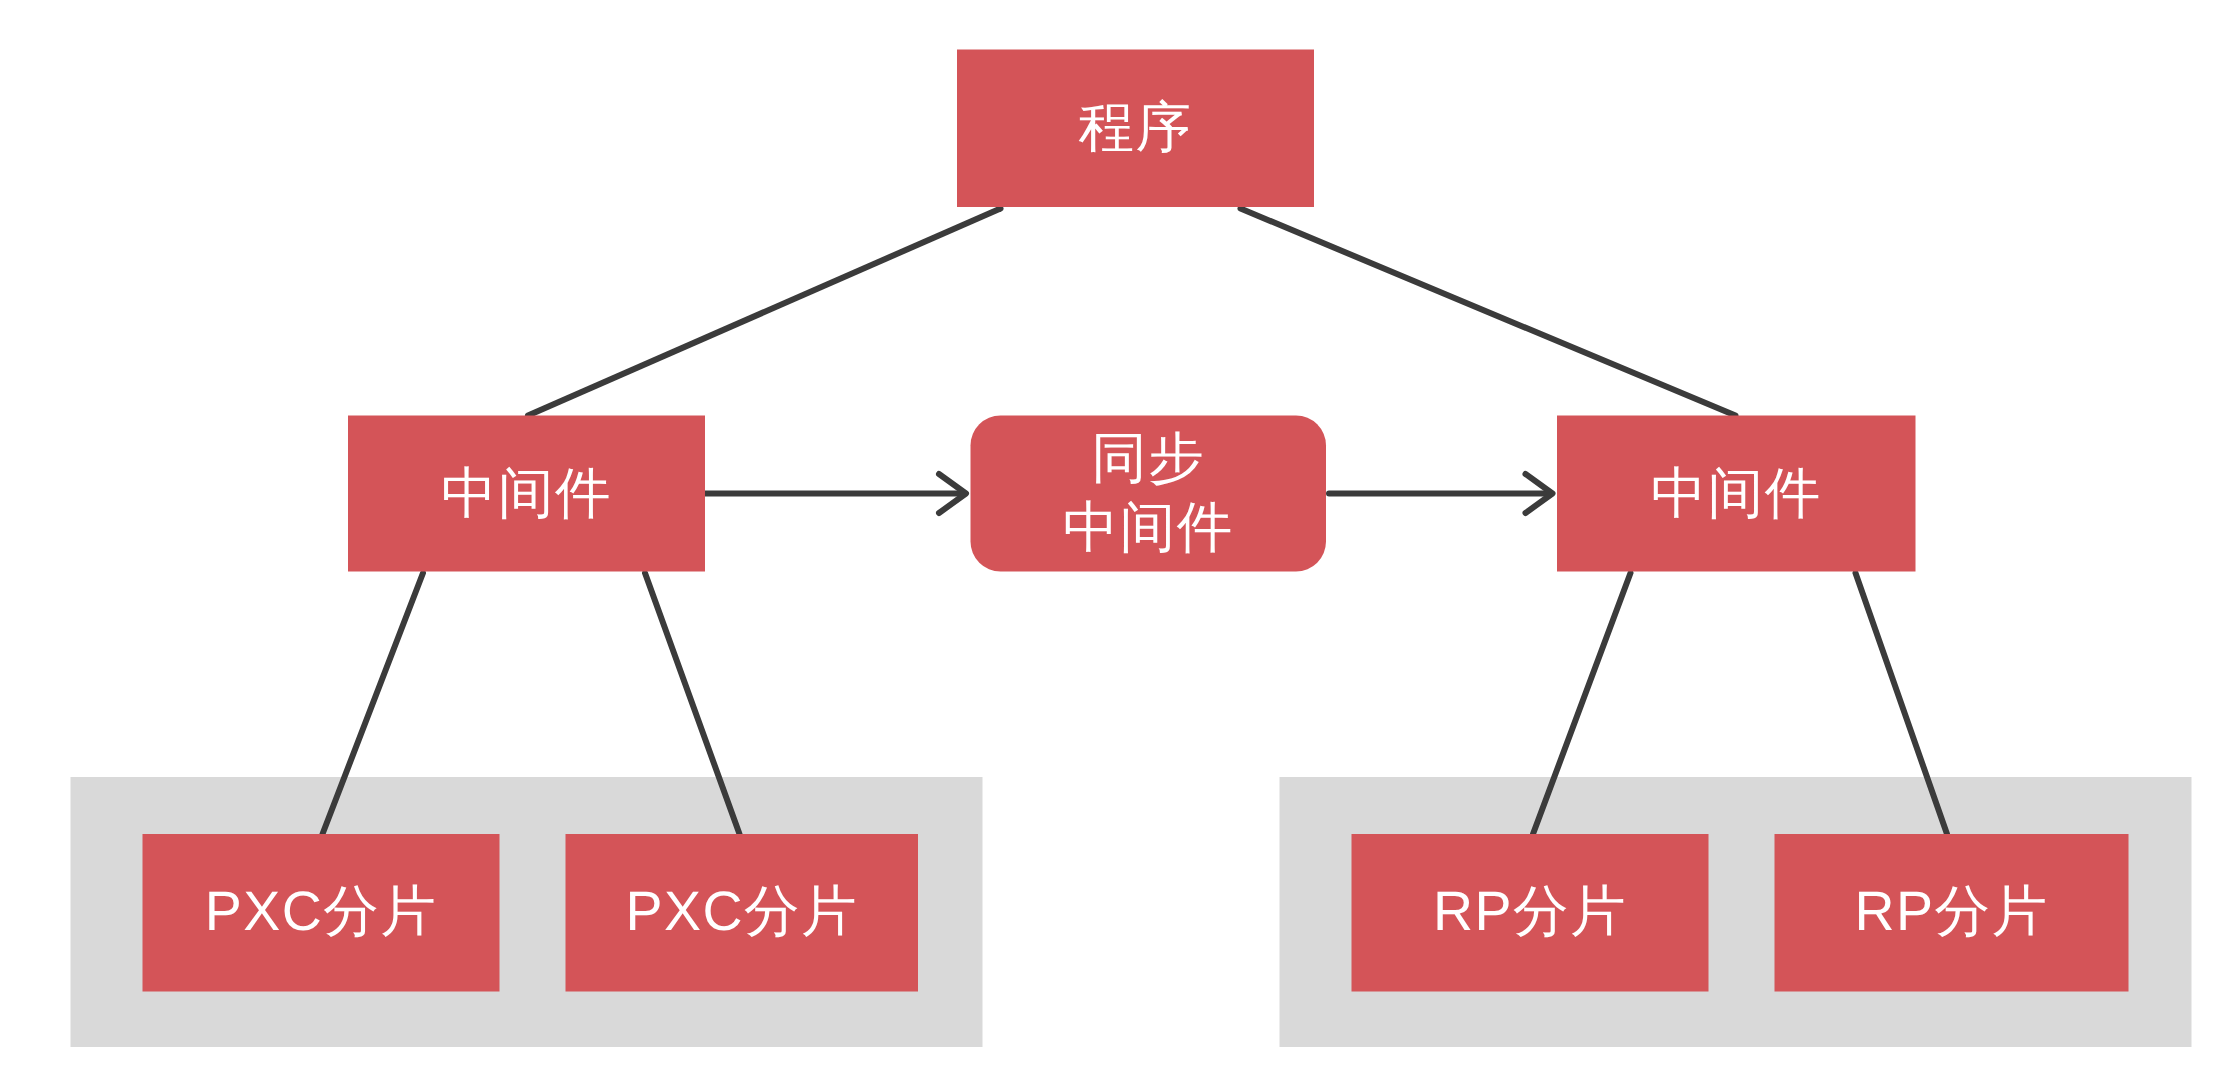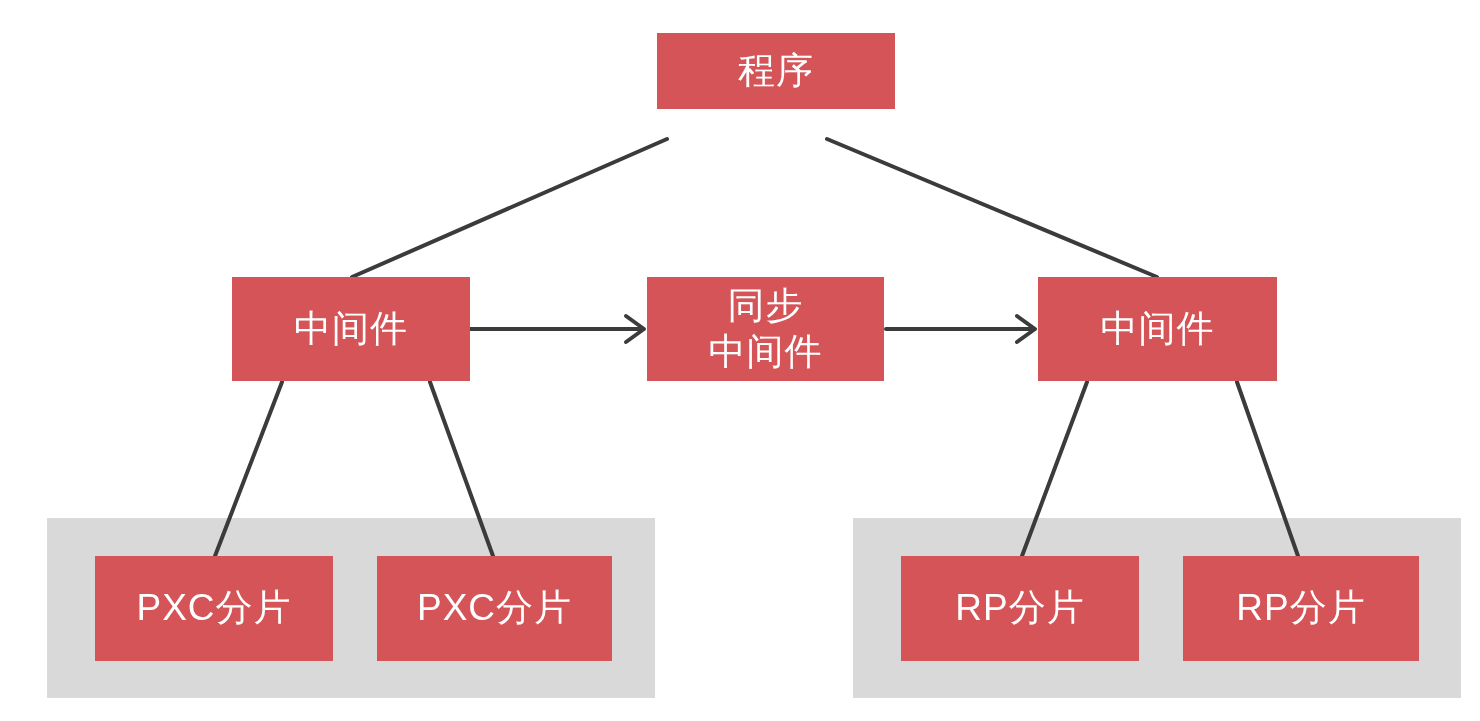--- a/index.html
+++ b/index.html
@@ -32,23 +32,23 @@
     color:var(--node-text);
     display:flex;align-items:center;justify-content:center;
     text-align:center;
     font-size:37px;
     line-height:1.25;
     white-space:pre-line;
     z-index:2;
     letter-spacing:1px;
   }
   
-  #node-program          {left:657px; top:33px;  width:238px; height:76px;}
+  #node-program          {left:638px; top:33px;  width:238px; height:105px;}
   #node-middleware-left  {left:232px; top:277px; width:238px; height:104px;}
-  #node-sync-middleware  {left:647px; top:277px; width:237px; height:104px;}
+  #node-sync-middleware  {left:647px; top:277px; width:237px; height:104px;border-radius:20px;}
   #node-middleware-right {left:1038px;top:277px; width:239px; height:104px;}
   #group-left            {left:47px;  top:518px; width:608px; height:180px;}
   #group-right           {left:853px; top:518px; width:608px; height:180px;}
   #node-pxc-shard-1      {left:95px;  top:556px; width:238px; height:105px;}
   #node-pxc-shard-2      {left:377px; top:556px; width:235px; height:105px;}
   #node-rp-shard-1       {left:901px; top:556px; width:238px; height:105px;}
   #node-rp-shard-2       {left:1183px;top:556px; width:236px; height:105px;}
   .line{stroke:var(--connector);stroke-width:4;fill:none;stroke-linecap:round;stroke-linejoin:round;}
 </style>
 </head>

